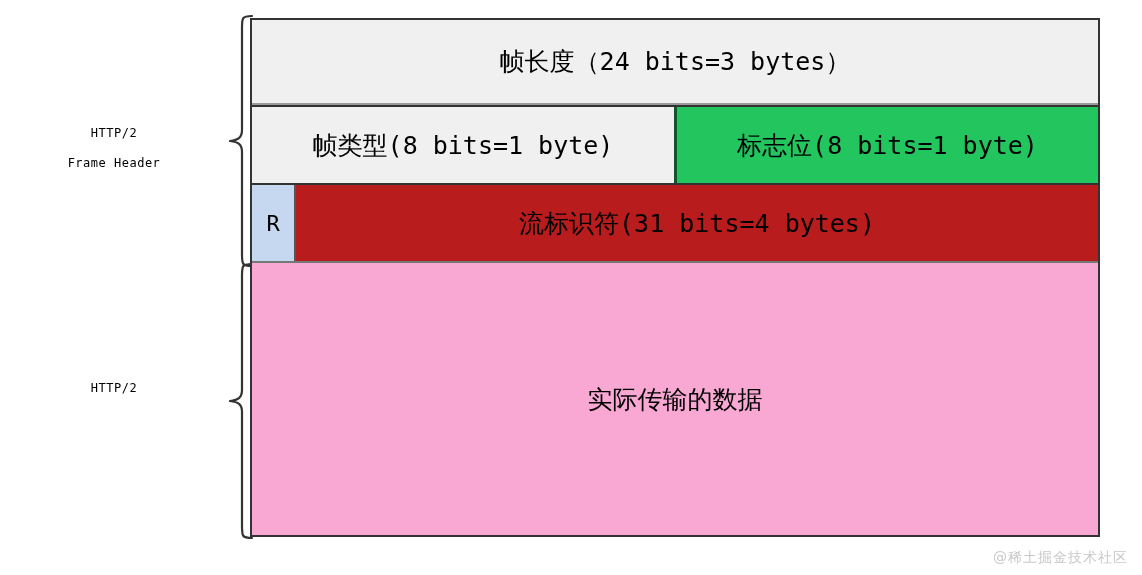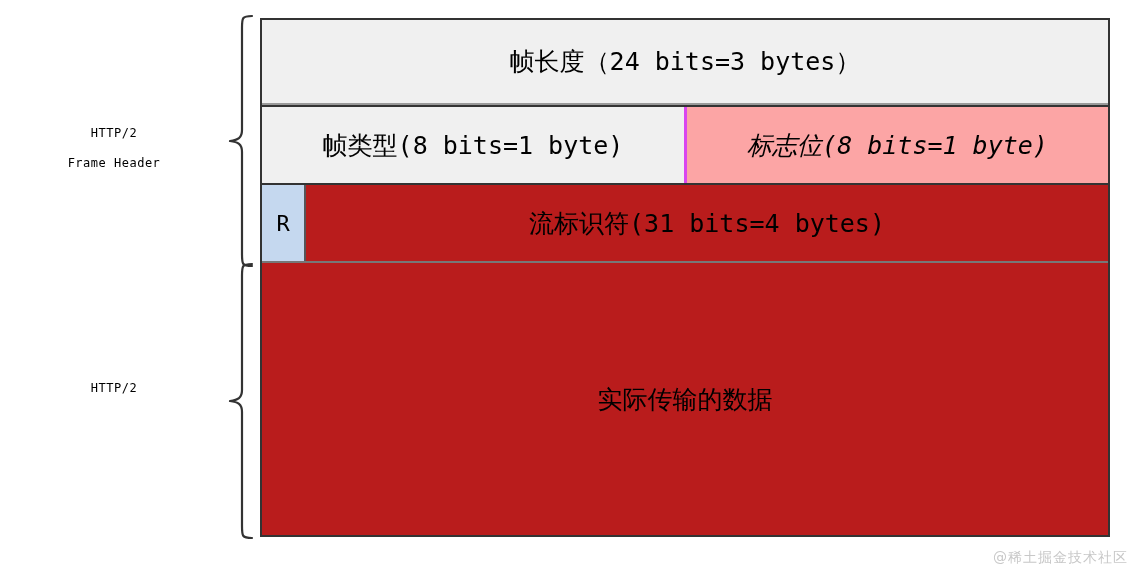--- a/index.html
+++ b/index.html
@@ -48,21 +48,21 @@
   
   .brace {
     position: absolute;
   }
   #brace-header { left: 228px; top: 14px; width: 26px; height: 254px; }
   #brace-payload { left: 228px; top: 262px; width: 26px; height: 278px; }
 
   
   #frame {
     position: absolute;
-    left: 260px;
+    left: 250px;
     top: 18px;
     width: 850px;
     height: 519px;
     border: 2px solid #333333;
     box-sizing: border-box;
     background: #f0f0f0;
   }
 
   .row {
     position: absolute;
@@ -84,48 +84,47 @@
     border-bottom: 2px solid #333333;
   }
   #row-streamid {
     top: 165px;
     height: 78px;
     border-bottom: 2px solid #777777;
   }
   #row-payload {
     top: 243px;
     height: 272px;
-    background: #b91c1c;
+    background: #f9a8d4;
   }
 
   .cell {
     display: flex;
     align-items: center;
     justify-content: center;
     box-sizing: border-box;
     color: #000000;
     font-family: "DejaVu Sans Mono", "Liberation Mono", monospace;
     font-size: 25px;
     letter-spacing: 0px;
     white-space: nowrap;
   }
 
   #cell-length { width: 100%; height: 100%; background: #f0f0f0; }
 
   #cell-frametype {
     width: 425px;
     height: 100%;
     background: #f0f0f0;
-    border-right: 3px solid #d946ef;
+    border-right: 3px solid #14532d;
   }
   #cell-flags {
     flex: 1;
     height: 100%;
-    background: #fca5a5;
-    font-style: italic;
+    background: #22c55e;
   }
 
   #cell-r {
     width: 44px;
     height: 100%;
     background: #c5d8ef;
     border-right: 2px solid #55565a;
     font-size: 22px;
   }
   #cell-streamid {

